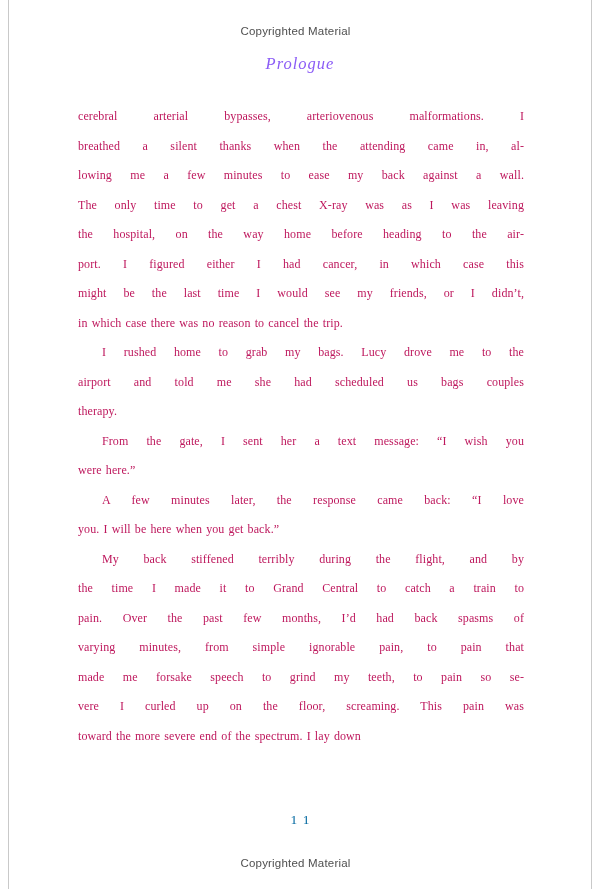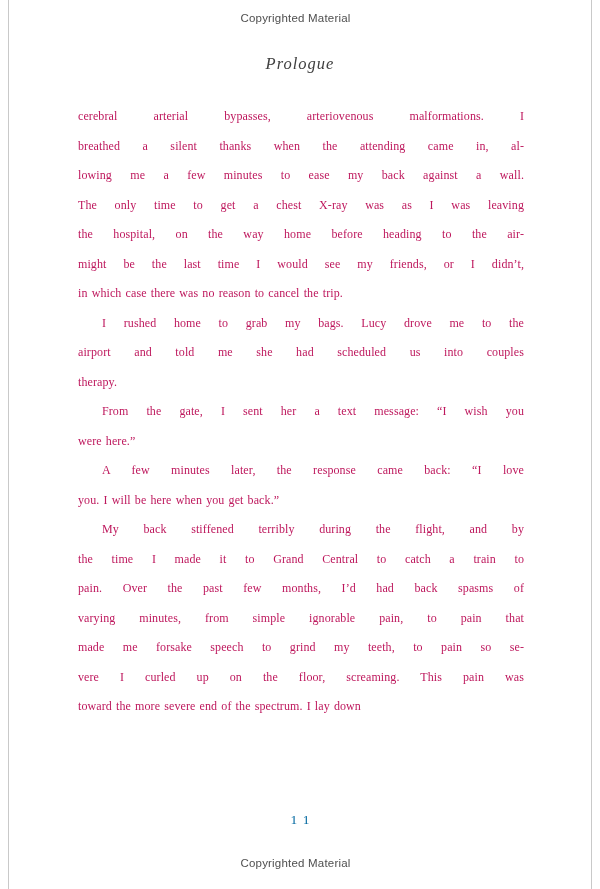--- a/index.html
+++ b/index.html
@@ -29,34 +29,35 @@
 
   .copyright-notice {
     position: absolute;
     left: 0;
     right: 9px;
     text-align: center;
     font-family: "Liberation Sans", sans-serif;
     font-size: 11.5px;
     color: #4f4f4f;
     letter-spacing: 0.2px;
+    margin-top: 13px;
   }
   .copyright-notice.top    { top: 12px; }
   .copyright-notice.bottom { bottom: 20px; }
 
   .chapter-title {
     position: absolute;
     top: 54px;
     left: 0;
     right: 0;
     text-align: center;
     font-style: italic;
     font-size: 16.5px;
     letter-spacing: 1px;
-    color: #404040;
+    color: #8b5cf6;
   }
 
   .body-text {
     position: absolute;
     top: 102px;
     left: 78px;
     width: 446px;
     font-size: 12px;
     line-height: 29.5px;
     color: #be185d;
@@ -100,26 +101,27 @@
 
   <div class="chapter-title">Prologue</div>
 
   <div class="body-text">
       <div class="paragraph">
         <div class="line">cerebral arterial bypasses, arteriovenous malformations. I</div>
         <div class="line">breathed a silent thanks when the attending came in, al-</div>
         <div class="line">lowing me a few minutes to ease my back against a wall.</div>
         <div class="line">The only time to get a chest X-ray was as I was leaving</div>
         <div class="line">the hospital, on the way home before heading to the air-</div>
+        <div class="line">port. I figured either I had cancer, in which case this</div>
         <div class="line">might be the last time I would see my friends, or I didn’t,</div>
         <div class="line last">in which case there was no reason to cancel the trip.</div>
       </div>
       <div class="paragraph">
         <div class="line first-indent">I rushed home to grab my bags. Lucy drove me to the</div>
-        <div class="line">airport and told me she had scheduled us into couples</div>
+        <div class="line">airport and told me she had scheduled us bags couples</div>
         <div class="line last">therapy.</div>
       </div>
       <div class="paragraph">
         <div class="line first-indent">From the gate, I sent her a text message: “I wish you</div>
         <div class="line last">were here.”</div>
       </div>
       <div class="paragraph">
         <div class="line first-indent">A few minutes later, the response came back: “I love</div>
         <div class="line last">you. I will be here when you get back.”</div>
       </div>

